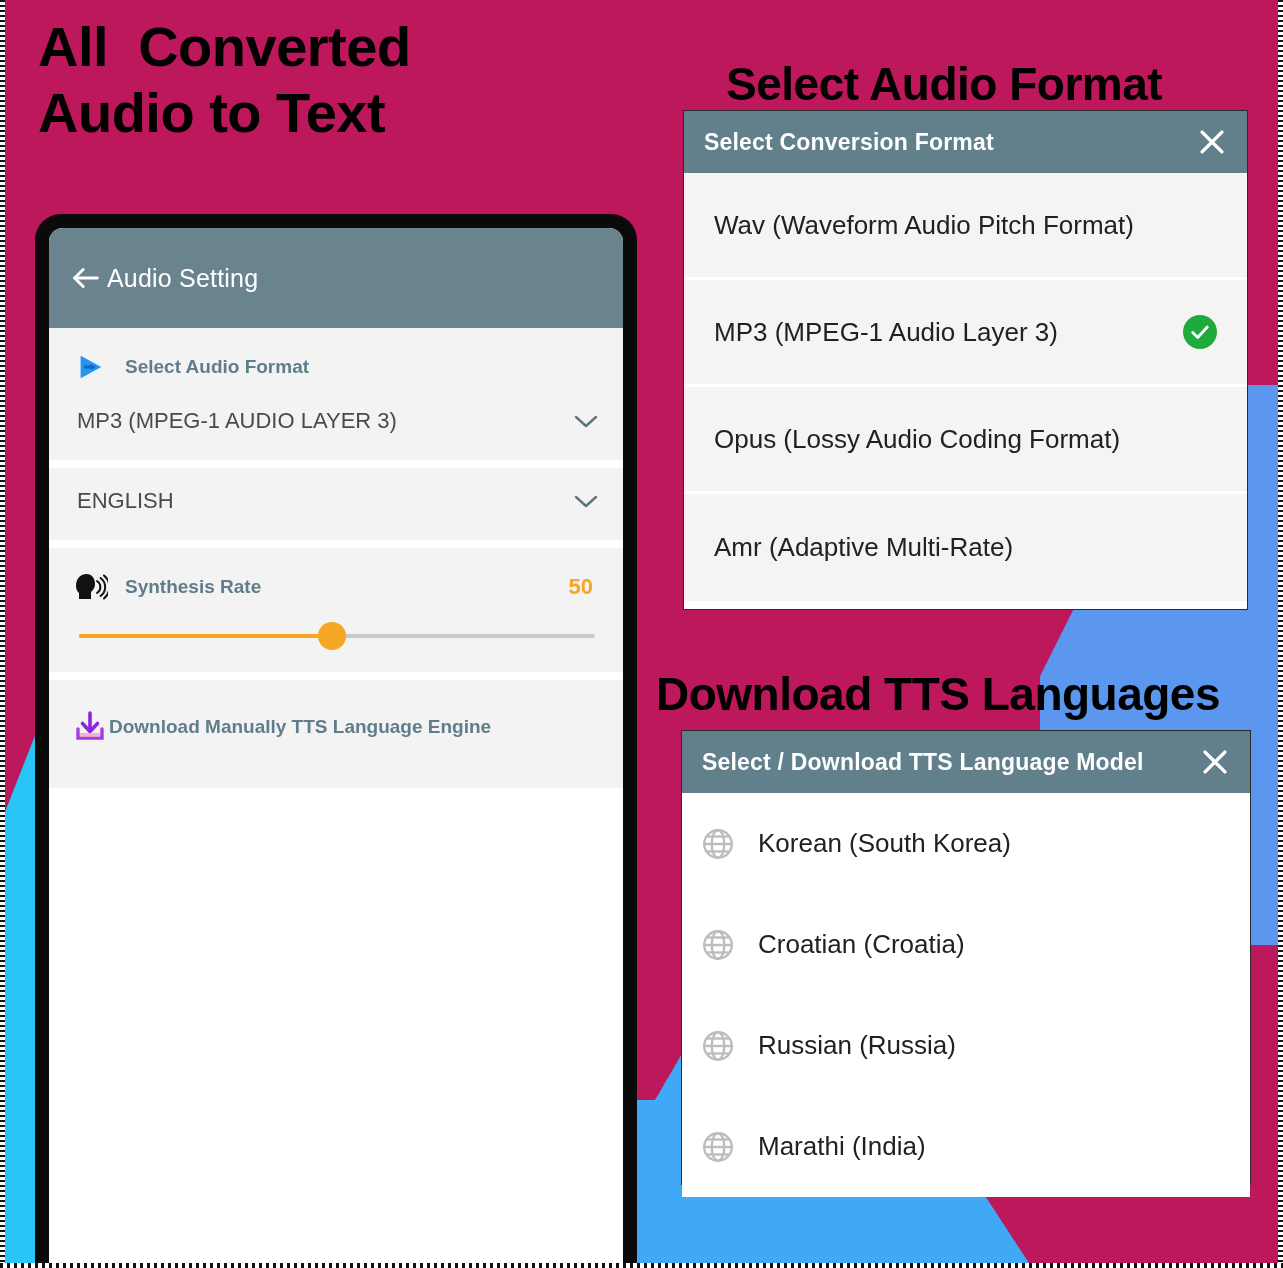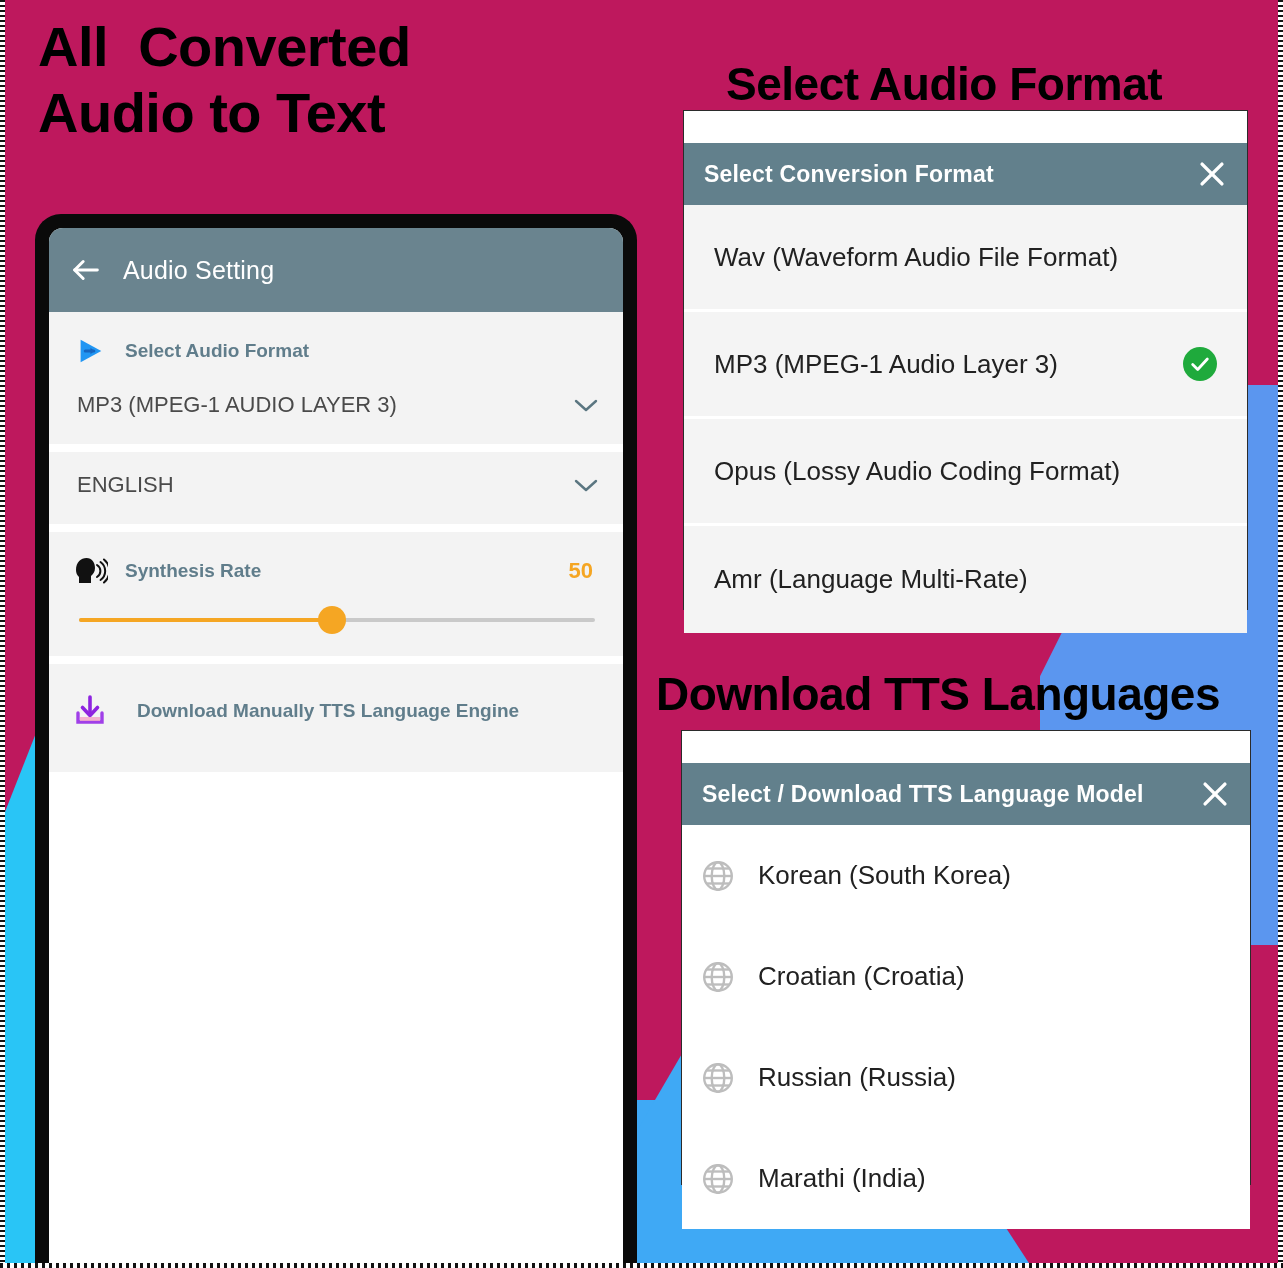--- a/index.html
+++ b/index.html
@@ -89,26 +89,26 @@
     z-index: 10;
   }
   #phone-screen {
     width: 100%; height: 100%;
     background: #ffffff;
     border-radius: 14px 14px 0 0;
     overflow: hidden;
     position: relative;
   }
   #app-bar {
-    height: 84px;
+    height: 100px;
     background: #6a848f;
     display: flex;
     align-items: center;
     padding: 0 0 0 20px;
-    gap: 20px;
+    gap: 4px;
   }
   #app-bar .back-arrow {
     width: 34px; height: 34px;
     position: relative;
     flex: none;
   }
   #app-bar .back-arrow svg { display: block; }
   #app-bar-title {
     color: #ffffff;
     font-size: 25px;
@@ -168,21 +168,21 @@
     position: absolute; top: -12px;
     width: 28px; height: 28px;
     margin-left: -14px;
     background: #f5a623;
     border-radius: 50%;
   }
 
   .dl-row {
     display: flex;
     align-items: center;
-    gap: 28px;
+    gap: 0;
     padding: 30px 22px 44px 22px;
   }
   .dl-row .label {
     color: #607d8b;
     font-size: 19px;
     font-weight: bold;
   }
 
   
   .dialog {
@@ -191,21 +191,20 @@
     border: 1px solid #2b2b2b;
     z-index: 20;
   }
   .dialog-title-bar {
     background: #62808c;
     height: 62px;
     display: flex;
     align-items: center;
     justify-content: space-between;
     padding: 0 18px 0 20px;
-    margin-top: 32px;
   }
   .dialog-title {
     color: #ffffff;
     font-size: 23px;
     font-weight: bold;
     letter-spacing: 0.2px;
   }
   .dialog-close { width: 34px; height: 34px; cursor: pointer; }
 
   #dialog-format { left: 683px; top: 110px; width: 565px; height: 500px; }
@@ -349,38 +348,38 @@
       <span class="dialog-title">Select Conversion Format</span>
       <span class="dialog-close">
         <svg width="34" height="34" viewBox="0 0 24 24" fill="none" stroke="#ffffff" stroke-width="2.4" stroke-linecap="round">
           <line x1="5" y1="5" x2="19" y2="19"></line>
             <line x1="19" y1="5" x2="5" y2="19"></line>
         </svg>
       </span>
     </div>
 
     <div class="format-item">
-      <span>Wav (Waveform Audio File Format)</span>
+      <span>Wav (Waveform Audio Pitch Format)</span>
     </div>
 
     <div class="format-item">
       <span>MP3 (MPEG-1 Audio Layer 3)</span>
       <span class="check-badge">
         <svg width="22" height="22" viewBox="0 0 24 24" fill="none" stroke="#ffffff" stroke-width="3" stroke-linecap="round" stroke-linejoin="round">
           <polyline points="4,12.5 9.5,18 20,6.5"></polyline>
         </svg>
       </span>
     </div>
 
     <div class="format-item">
       <span>Opus (Lossy Audio Coding Format)</span>
     </div>
 
     <div class="format-item">
-      <span>Amr (Language Multi-Rate)</span>
+      <span>Amr (Adaptive Multi-Rate)</span>
     </div>
   </div>
 
   <div class="dialog" id="dialog-tts">
     <div class="dialog-title-bar">
       <span class="dialog-title">Select / Download TTS Language Model</span>
       <span class="dialog-close">
         <svg width="34" height="34" viewBox="0 0 24 24" fill="none" stroke="#ffffff" stroke-width="2.4" stroke-linecap="round">
           <line x1="5" y1="5" x2="19" y2="19"></line>
             <line x1="19" y1="5" x2="5" y2="19"></line>

